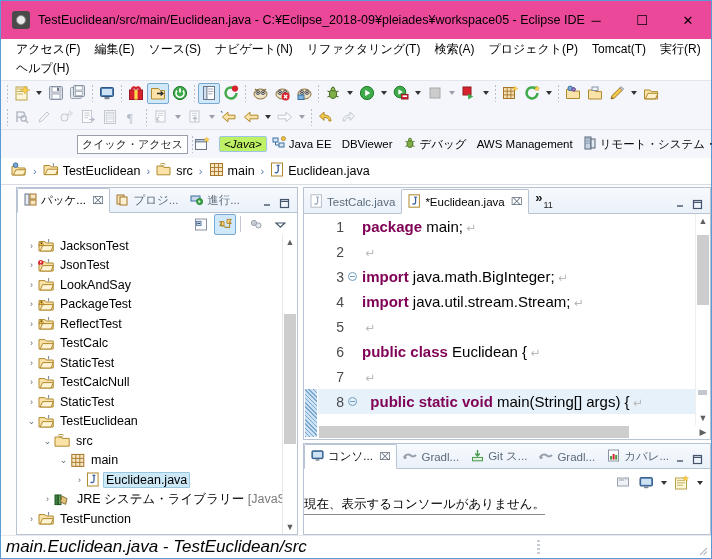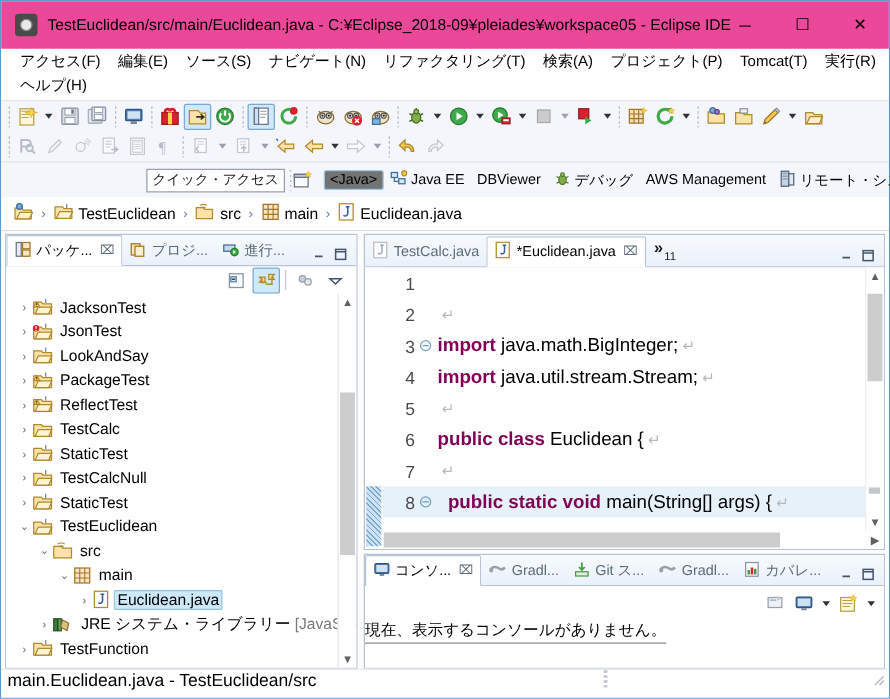--- a/index.html
+++ b/index.html
@@ -76,41 +76,41 @@
     background:repeating-linear-gradient(to bottom,#b9bfcb 0 2px,transparent 2px 4px);
   }
 
   
   .perspbar{
     flex:0 0 28px;display:flex;align-items:center;
     background:#f4f6fb;border-top:1px solid #e0e4ec;
     padding-left:6px;
   }
   .qaccess{
-    margin-left:110px;border:1px solid #9aa0ab;background:#fff;
+    margin-left:70px;border:1px solid #9aa0ab;background:#fff;
     height:17px;line-height:17px;font-size:11px;padding:0 4px;color:#222;
     white-space:nowrap;
   }
   .persp-item{
     display:flex;align-items:center;gap:3px;padding:2px 5px;
     font-size:11.5px;white-space:nowrap;
   }
-  .persp-item.active{background:#737373;border:1px solid #9cc4e4;border-radius:2px;padding:1px 4px;}
+  .persp-item.active{background:#bef264;border:1px solid #9cc4e4;border-radius:2px;padding:1px 4px;font-style:italic;}
   .vdiv{width:1px;height:16px;background:#c2c7d0;margin:0 4px;}
 
   
   .breadcrumb{
     flex:0 0 26px;display:flex;align-items:center;gap:2px;padding-left:8px;
     background:#ffffff;font-size:12.5px;border-bottom:1px solid #d7dce5;
   }
   .crumb{display:flex;align-items:center;gap:4px;padding:1px 2px;}
   .crumb-sep{color:#5a7eb5;font-size:11px;padding:0 2px;}
 
   
-  .body-area{flex:1 1 auto;display:flex;min-height:0;background:#fdfdfd;padding:2px 3px 0 3px;box-sizing:border-box;}
+  .body-area{flex:1 1 auto;display:flex;min-height:0;background:#fdfdfd;padding:2px 3px 0 15px;box-sizing:border-box;}
   .left-pane{
     width:282px;flex:0 0 282px;display:flex;flex-direction:column;min-height:0;
   }
   .splitter{width:5px;flex:0 0 5px;}
   .right-pane{flex:1 1 auto;display:flex;flex-direction:column;min-height:0;}
 
   
   .view{
     border:1px solid #b8c4d4;background:#fff;display:flex;flex-direction:column;min-height:0;
     box-sizing:border-box;
@@ -200,22 +200,22 @@
   .console-tb{
     position:absolute;right:4px;top:3px;display:flex;align-items:center;gap:1px;
   }
   .console-text{
     position:absolute;left:0;top:27px;font-size:12.5px;
     border-bottom:1px solid #8d8d8d;padding-bottom:1px;
   }
 
   
   .statusbar{
-    flex:0 0 22px;display:flex;background:#ffffff;
-    font-size:14px;padding-left:5px;border-top:1px solid #e6e8ee;
+    flex:0 0 22px;display:flex;align-items:center;background:#ffffff;
+    font-size:17px;padding-left:5px;border-top:1px solid #e6e8ee;font-style:italic;
   }
   .status-dots{
     margin-left:230px;width:3px;height:14px;
     background:repeating-linear-gradient(to bottom,#c7ccd6 0 2px,transparent 2px 4px);
   }
   .resize-grip{margin-left:auto;margin-right:3px;width:12px;height:12px;}
 </style>
 </head>
 <body>
 
@@ -958,20 +958,21 @@
 
         <div class="editor-body">
           <div class="gutter-mark">
             <div style="position:absolute;left:1px;top:175px;width:12px;height:48px;background:repeating-linear-gradient(45deg,#7aa9d0 0 1px,#cfe2f4 1px 3px);"></div>
           </div>
           <div class="code-area">
             <div id="code-lines">
                 <div class="cline">
                   <span class="lnum">1</span>
                   <span class="fold"></span>
+                  <span class="ctext"><span class="kw">package&nbsp;</span><span class="">main;</span><span class="pilcrow">&nbsp;↵</span></span>
                 </div>
                 <div class="cline">
                   <span class="lnum">2</span>
                   <span class="fold"></span>
                   <span class="ctext"><span class="pilcrow">&nbsp;↵</span></span>
                 </div>
                 <div class="cline">
                   <span class="lnum">3</span>
                   <span class="fold">
                     <span class="fold-c"></span>

